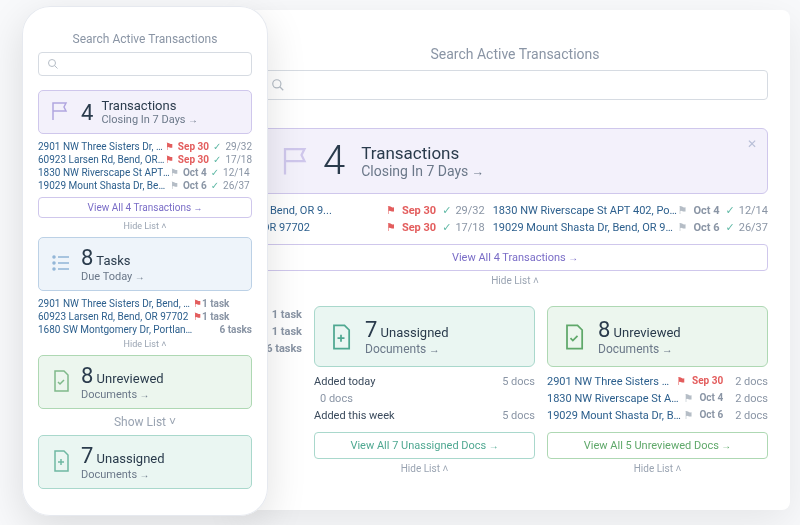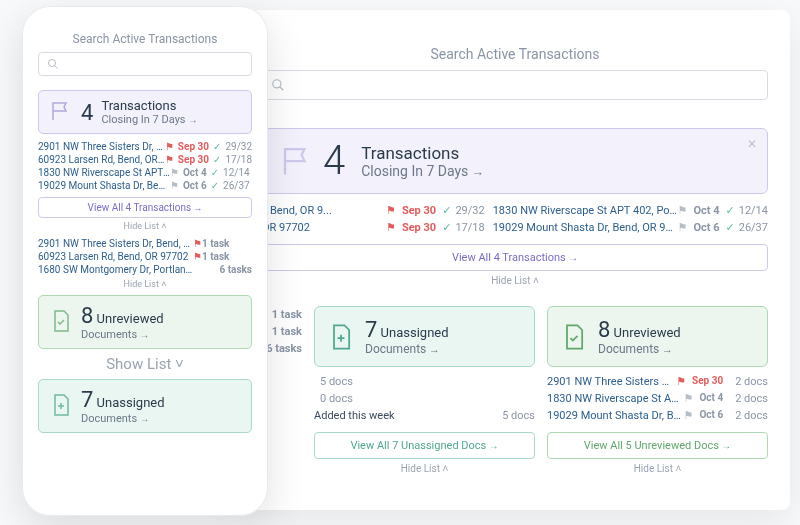--- a/index.html
+++ b/index.html
@@ -138,21 +138,21 @@
     font-size: 10px;
     padding: 4px 0;
     border-radius: 4px;
     margin-top: 5px;
     cursor: pointer;
     background: #fff;
   }
   .p-viewall.purple { border: 1px solid #cfc7ec; color: #7a6dc7; }
   .p-viewall.blue   { border: 1px solid #bcd1e6; color: #5a89b8; }
   .p-hidelist { text-align: center; color: #9aa4b2; font-size: 9px; margin: 3px 0 6px; cursor: pointer;}
-  .p-showlist { text-align: center; color: #9aa4b2; font-size: 15px; margin: 3px 0 6px; cursor: pointer;}
+  .p-showlist { text-align: center; color: #9aa4b2; font-size: 12px; margin: 3px 0 6px; cursor: pointer;}
 
   .icon { display: inline-flex; }
   .arrow::after { content: " →"; font-size: 0.9em; }
 </style>
 </head>
 <body>
 
 <div class="desktop">
   <div class="search-title">Search Active Transactions</div>
   <div class="search-box">
@@ -238,20 +238,21 @@
               <path d="M6 2h9l4 4v16H6z"></path>
               <path d="M12 10v6M9 13h6"></path>
             </svg>
         </span>
         <div>
           <div class="lbl"><span class="num">7</span> <span>Unassigned</span></div>
           <div class="sub arrow">Documents</div>
         </div>
       </div>
       <div class="mini-row">
+          <span class="left">Added today</span>
           <span class="right">5 docs</span>
         </div>
       <div class="mini-row">
           <span class="right">0 docs</span>
         </div>
       <div class="mini-row">
           <span class="left">Added this week</span>
           <span class="right">5 docs</span>
         </div>
       <div class="view-all teal arrow">View All 7 Unassigned Docs</div>
@@ -338,20 +339,34 @@
   <div class="p-row">
       <span class="addr">19029 Mount Shasta Dr, Bend, OR 9...</span>
       <span class="flag-grey">⚑</span>
       <span class="date grey">Oct 6</span>
       <span class="check">✓</span>
       <span class="frac">26/37</span>
     </div>
   <div class="p-viewall purple arrow">View All 4 Transactions</div>
   <div class="p-hidelist"><span>Hide List</span> <span>˄</span></div>
 
+  <div class="pcard blue">
+    <span><svg width="24" height="24" viewBox="0 0 24 24" fill="none" stroke="#8fb4d6" stroke-width="1.5">
+          <circle cx="5" cy="6" r="1"></circle>
+          <line x1="9" y1="6" x2="20" y2="6"></line>
+          <circle cx="5" cy="12" r="1"></circle>
+          <line x1="9" y1="12" x2="20" y2="12"></line>
+          <circle cx="5" cy="18" r="1"></circle>
+          <line x1="9" y1="18" x2="20" y2="18"></line>
+        </svg></span>
+    <div>
+        <div class="lbl"><span class="num">8</span> <span>Tasks</span></div>
+        <div class="sub arrow">Due Today</div>
+      </div>
+  </div>
   <div class="p-row">
       <span class="addr" style="max-width:155px">2901 NW Three Sisters Dr, Bend, OR 97703</span>
       <span class="flag-red">⚑</span>
       <span class="frac task-count">1 task</span>
     </div>
   <div class="p-row">
       <span class="addr" style="max-width:155px">60923 Larsen Rd, Bend, OR 97702</span>
       <span class="flag-red">⚑</span>
       <span class="frac task-count">1 task</span>
     </div>

